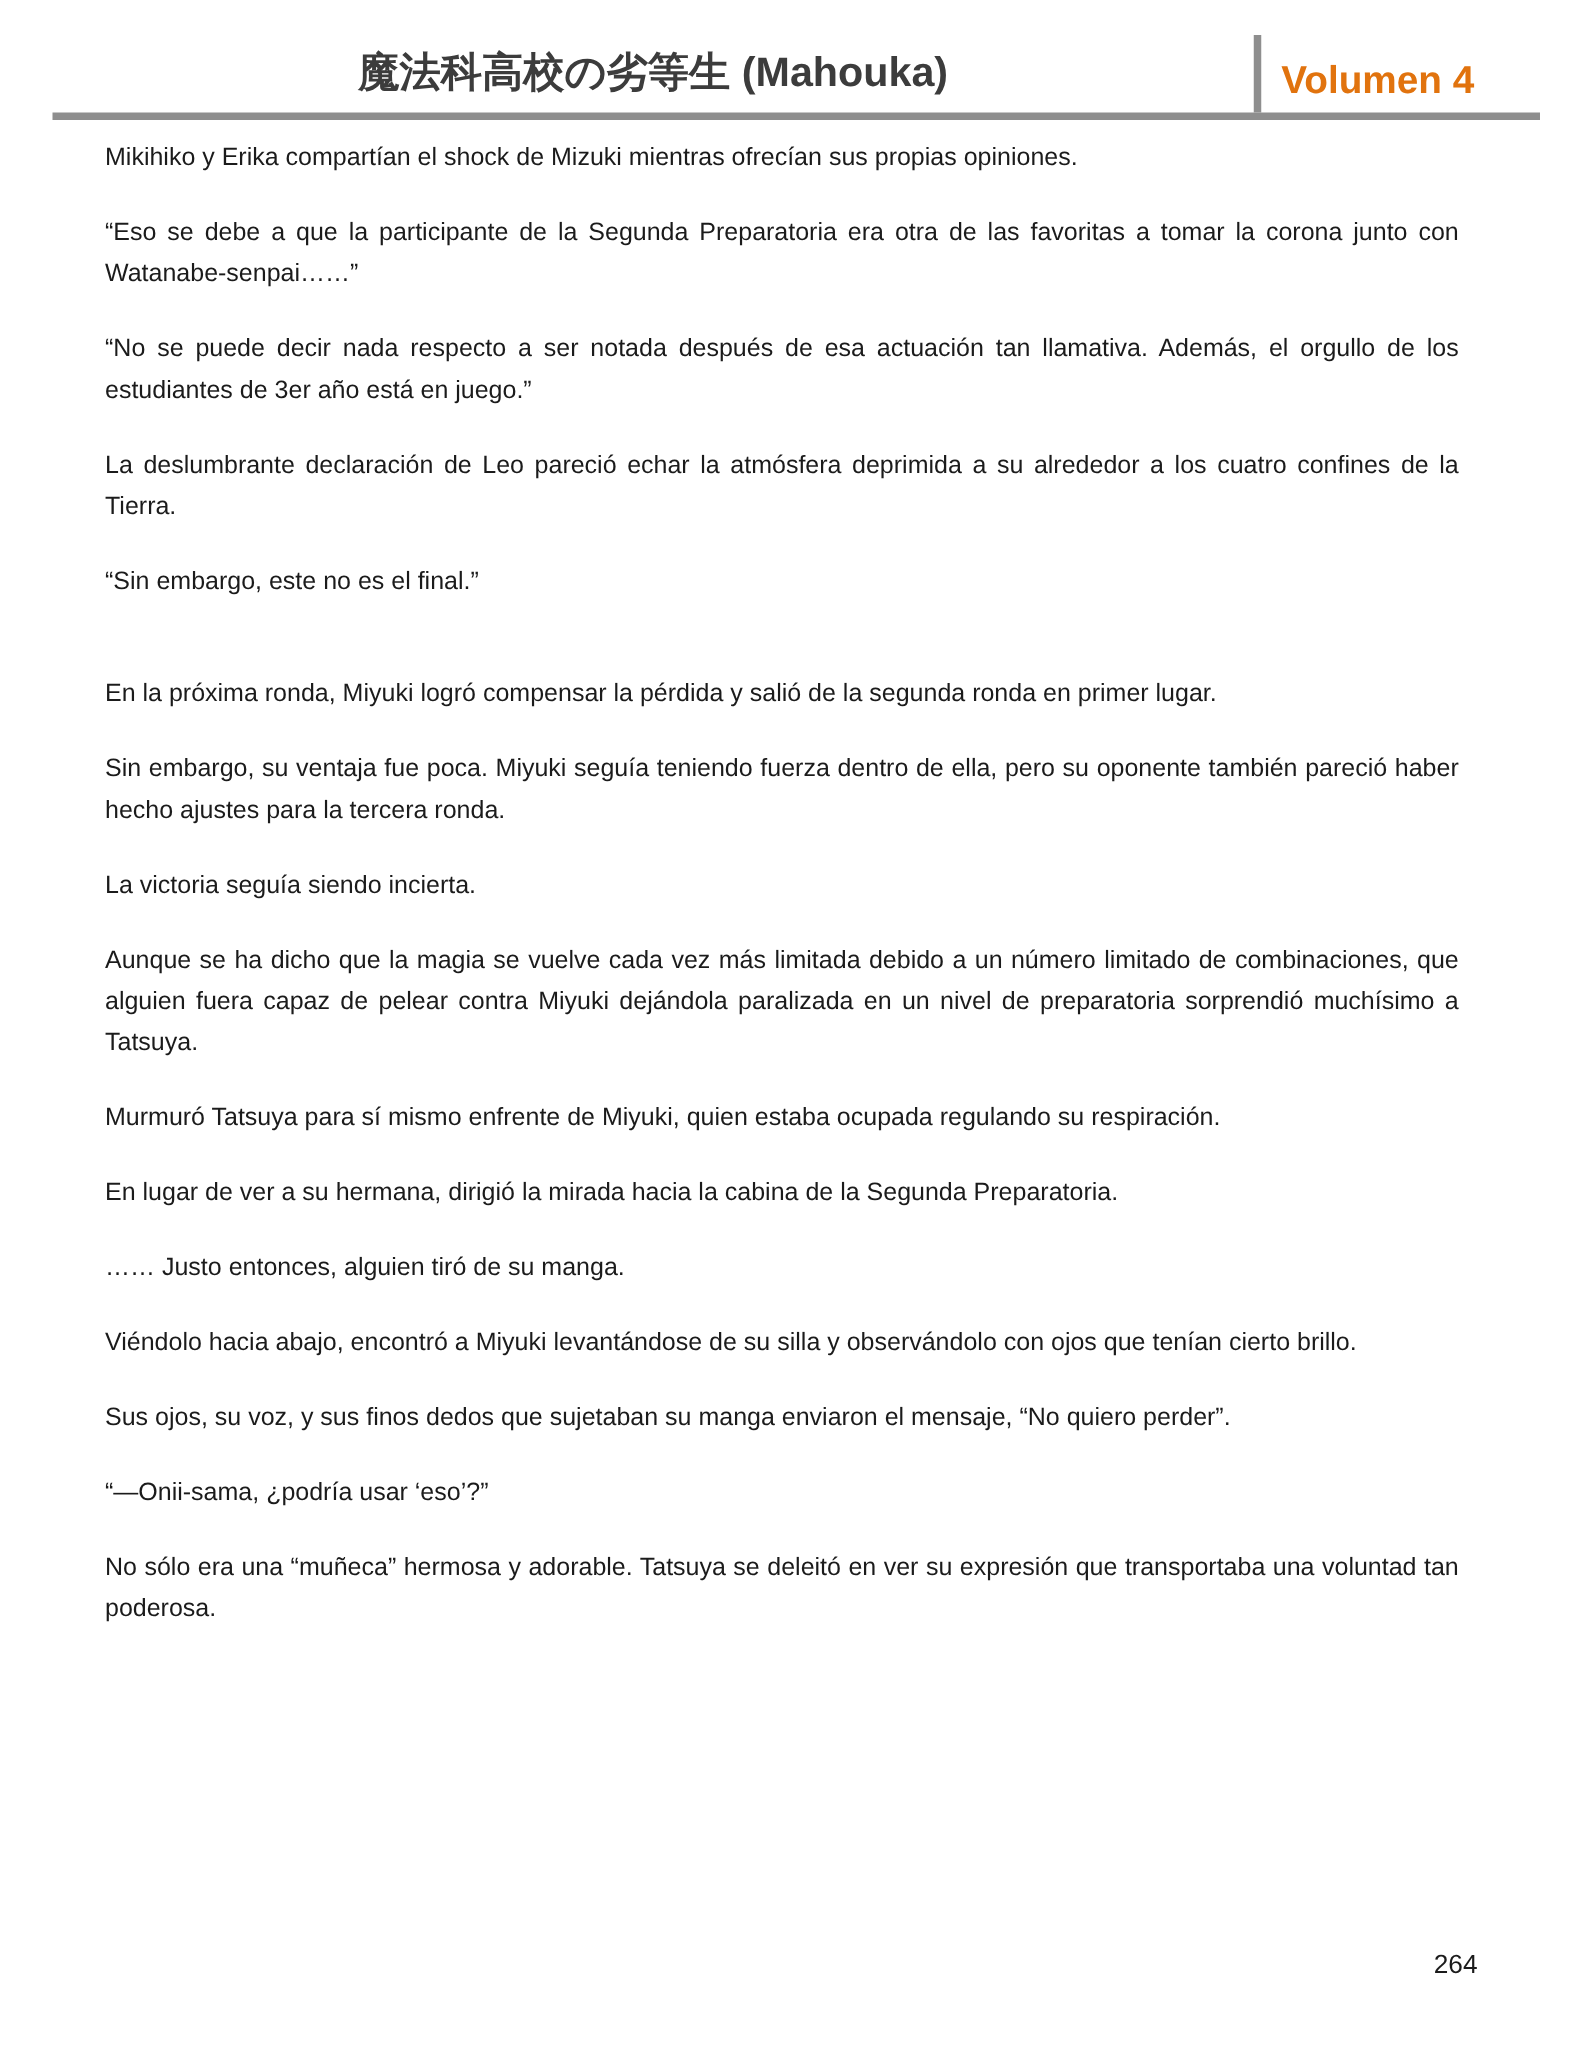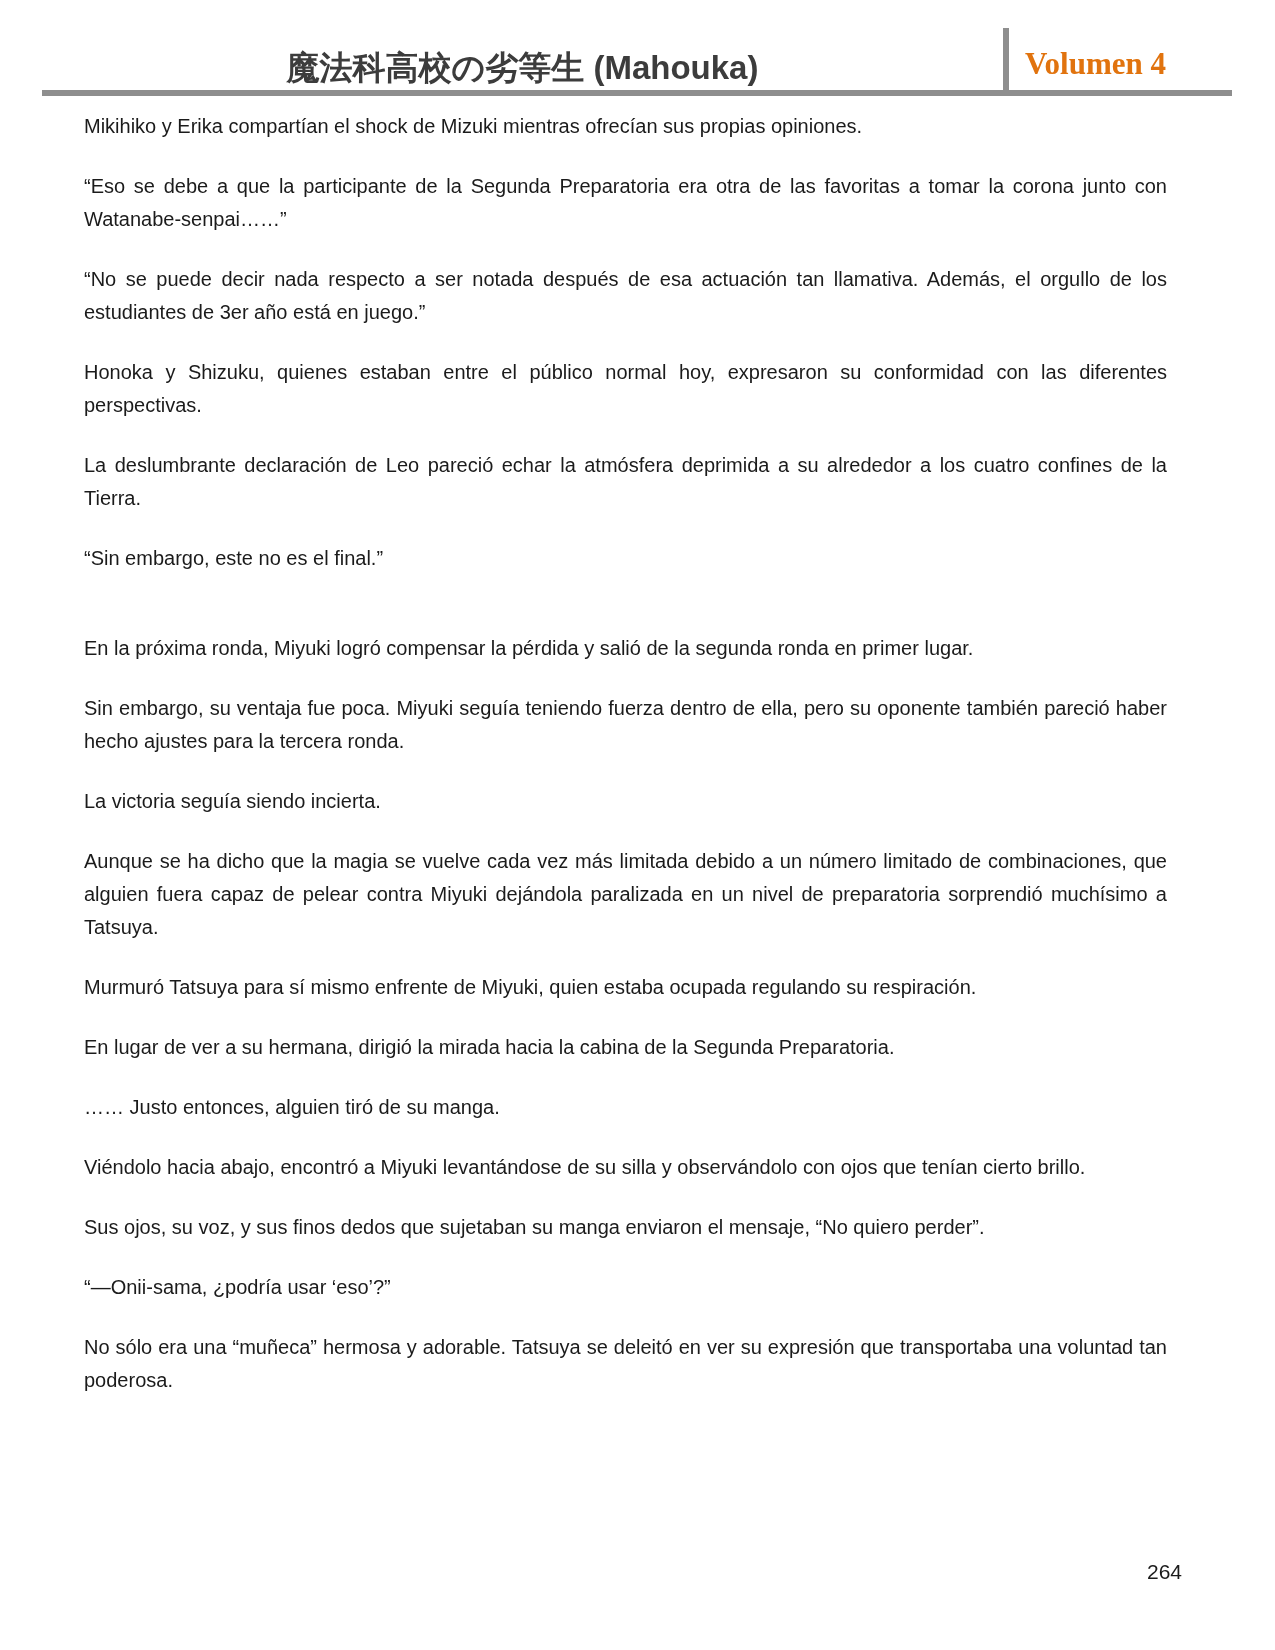--- a/index.html
+++ b/index.html
@@ -22,21 +22,21 @@
     width: 1190px; height: 74px;
     border-bottom: 6px solid #8e8e8e;
     display: flex;
     align-items: flex-end;
     box-sizing: content-box;
   }
   .header-left {
     width: 961px;
     display: flex;
     justify-content: center;
-    padding-bottom: 4px;
+    padding-bottom: 14px;
   }
   .doc-title {
     font-size: 33px;
     font-weight: 600;
     color: #3c3c3c;
     letter-spacing: 0px;
     white-space: nowrap;
     line-height: 1.1;
   }
   .header-divider {
@@ -44,21 +44,21 @@
     height: 62px;
     background: #8e8e8e;
     align-self: flex-end;
   }
   .header-right {
     flex: 1;
     padding-left: 16px;
     padding-bottom: 9px;
   }
   .volume-label {
-    font-family: Liberation Serif, serif;
+    font-family: Liberation Sans, sans-serif;
     font-weight: bold;
     font-size: 31px;
     line-height: 1.05;
     color: #e1730e;
     white-space: nowrap;
   }
   
   .content {
     position: absolute;
     left: 84px; top: 110px;
@@ -97,21 +97,20 @@
     <div class="header-right">
       <span class="volume-label" style="color: rgb(225, 115, 14);">Volumen 4</span>
     </div>
   </header>
 
   <main class="content">
 
   <p class="para">Mikihiko y Erika compartían el shock de Mizuki mientras ofrecían sus propias opiniones.</p>
       <p class="para">“Eso se debe a que la participante de la Segunda Preparatoria era otra de las favoritas a tomar la corona junto con Watanabe-senpai……”</p>
       <p class="para">“No se puede decir nada respecto a ser notada después de esa actuación tan llamativa. Además, el orgullo de los estudiantes de 3er año está en juego.”</p>
-      <p class="para">Honoka y Shizuku, quienes estaban entre el público normal hoy, expresaron su conformidad con las diferentes perspectivas.</p>
       <p class="para">La deslumbrante declaración de Leo pareció echar la atmósfera deprimida a su alrededor a los cuatro confines de la Tierra.</p>
       <p class="para">“Sin embargo, este no es el final.”</p>
       <div class="scene-break"></div>
       <p class="para">En la próxima ronda, Miyuki logró compensar la pérdida y salió de la segunda ronda en primer lugar.</p>
       <p class="para">Sin embargo, su ventaja fue poca. Miyuki seguía teniendo fuerza dentro de ella, pero su oponente también pareció haber hecho ajustes para la tercera ronda.</p>
       <p class="para">La victoria seguía siendo incierta.</p>
       <p class="para">Aunque se ha dicho que la magia se vuelve cada vez más limitada debido a un número limitado de combinaciones, que alguien fuera capaz de pelear contra Miyuki dejándola paralizada en un nivel de preparatoria sorprendió muchísimo a Tatsuya.</p>
       <p class="para">Murmuró Tatsuya para sí mismo enfrente de Miyuki, quien estaba ocupada regulando su respiración.</p>
       <p class="para">En lugar de ver a su hermana, dirigió la mirada hacia la cabina de la Segunda Preparatoria.</p>
       <p class="para">…… Justo entonces, alguien tiró de su manga.</p>

